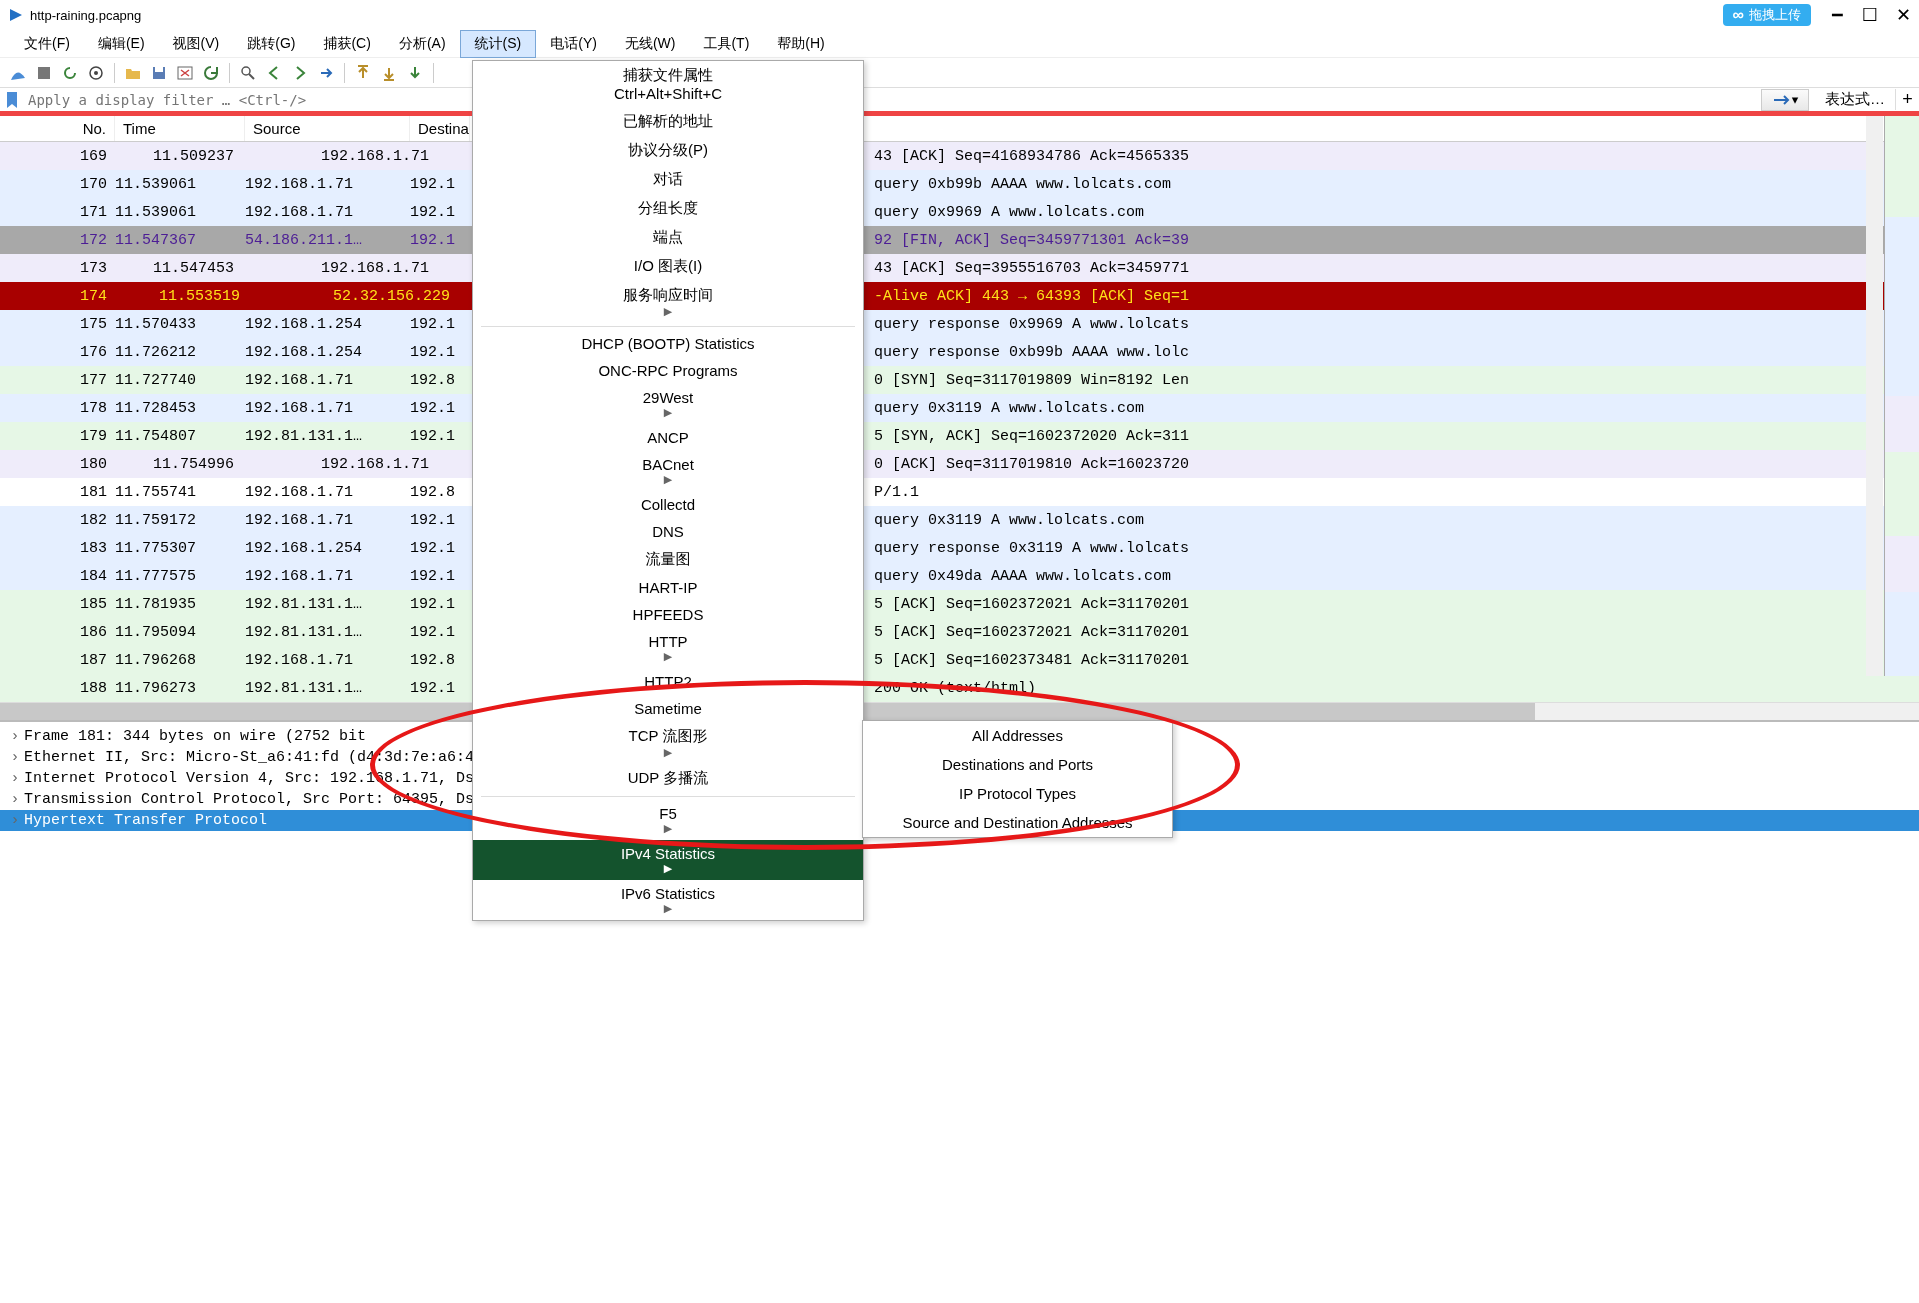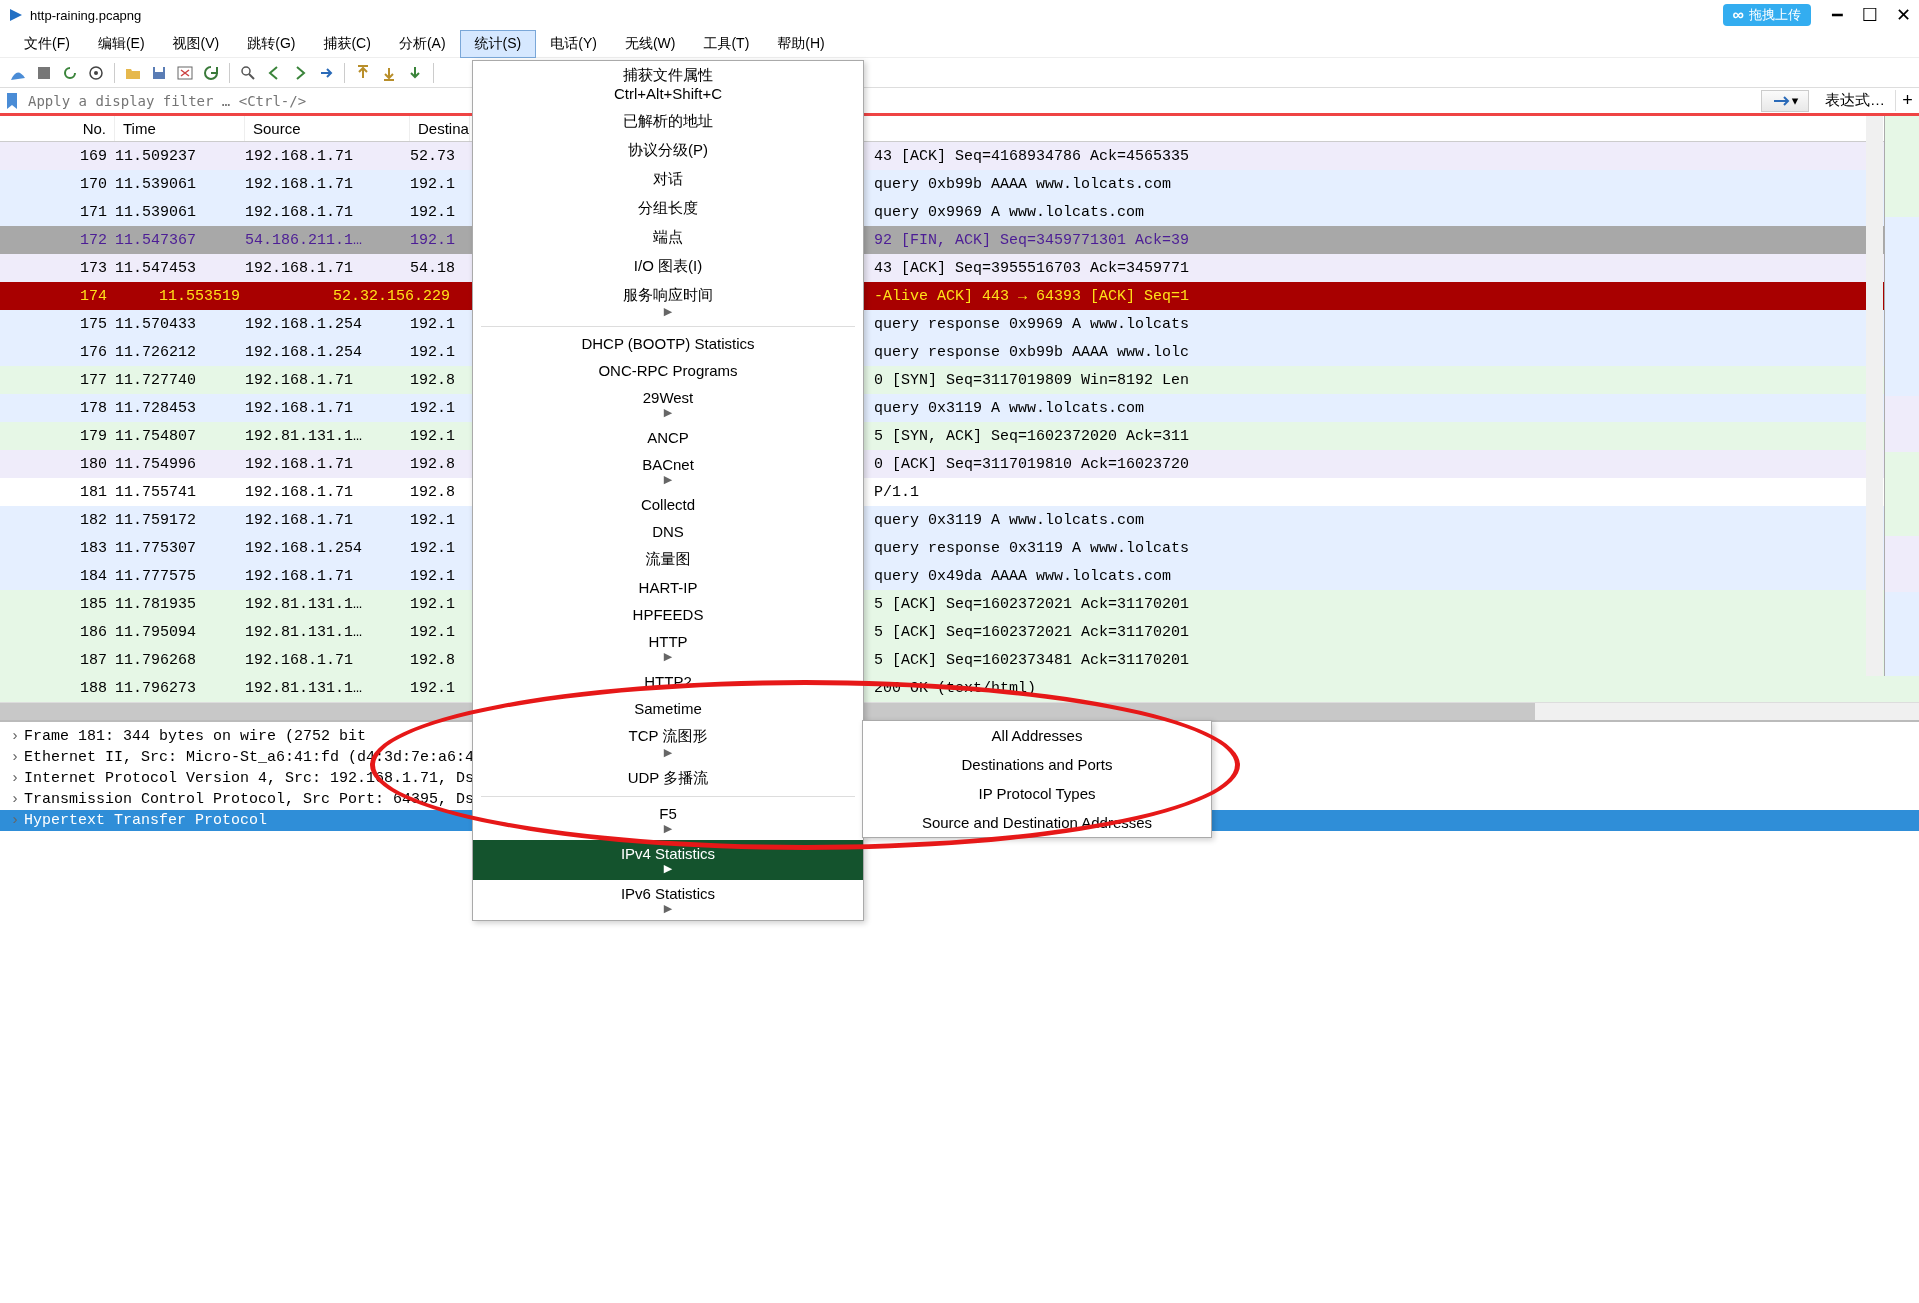--- a/index.html
+++ b/index.html
@@ -20,58 +20,58 @@
 .menubar .menu-item { padding: 4px 14px; cursor: pointer; }
 .menubar .menu-item.open { background: #d6e8ff; border: 1px solid #7aa7d8; }
 
 
 .toolbar { height: 30px; display: flex; align-items: center; gap: 2px; padding: 2px 6px; border-bottom: 1px solid #ddd; }
 .tb-btn { width: 24px; height: 24px; display: inline-flex; align-items: center; justify-content: center; cursor: pointer; border: 1px solid transparent; }
 .tb-btn svg { width: 18px; height: 18px; }
 .tb-sep { width: 1px; height: 20px; background: #ccc; margin: 0 4px; }
 
 
-.filterbar { height: 28px; display: flex; align-items: center; border-bottom: 3px solid #ef4444; }
+.filterbar { height: 28px; display: flex; align-items: center; border-bottom: 5px solid #ef4444; }
 .filter-icon { width: 24px; display: flex; align-items: center; justify-content: center; }
 .filter-input { flex: 1; border: none; outline: none; font-family: "Consolas", monospace; color: #999; font-size: 14px; padding-left: 4px; }
 .filter-apply-btn { width: 48px; height: 22px; margin: 0 6px; border: 1px solid #ccc; background: linear-gradient(#fbfbfb,#e8e8e8); display: flex; align-items: center; justify-content: center; }
 .filter-expr { padding: 0 10px; font-size: 15px; }
 .filter-plus { width: 24px; text-align: center; font-size: 18px; border-left: 1px solid #ddd; cursor: pointer; }
 
 
 .packetlist { position: relative; }
 .pl-header { display: flex; background: #fff; border-bottom: 1px solid #ccc; font-size: 15px; }
 .pl-header div { padding: 4px 8px; border-right: 1px solid #eee; }
 .col-no { width: 115px; text-align: right; padding-right: 8px; }
 .col-time { width: 130px; }
 .col-src { width: 165px; }
 .col-dst { width: 60px; }
 .col-info { flex: 1; padding-left: 8px; white-space: nowrap; overflow: hidden; }
 .pl-body { font-family: "Consolas","Courier New",monospace; font-size: 15px; position: relative; }
 .plrow { display: flex; height: 28px; align-items: center; }
-.plrow.purple { background: #efecfa; }
+.plrow.purple { background: #efecfa; gap: 38px; }
 .plrow.bluelt { background: #e5efff; }
 .plrow.gray { background: #a8a8a8; color: #4c1d95; }
 .plrow.redbg { background: #a80000; color: #ffe119; gap: 44px; }
 .plrow.green { background: #e6f7e6; }
 .plrow.white { background: #fff; }
 .mini-map { position: absolute; right: 0; top: 0; width: 35px; height: 560px; background: linear-gradient(to bottom,#e6f7e6 0 18%,#e5efff 18% 50%,#efecfa 50% 60%,#e6f7e6 60% 75%,#efecfa 75% 85%,#e5efff 85% 100%); border-left: 1px solid #aaa; }
 .vscroll { position: absolute; right: 36px; top: 0; width: 17px; height: 560px; background: #f0f0f0; }
 .hscroll { height: 18px; background: #f0f0f0; border-top: 1px solid #ddd; position: relative; }
 .hscroll-thumb { position: absolute; left: 0; top: 0; height: 100%; width: 80%; background: #c8c8c8; }
 
 
 .dropdown { position: absolute; top: 60px; left: 472px; width: 392px; background: #fff; border: 1px solid #aaa; box-shadow: 2px 2px 6px rgba(0,0,0,.2); z-index: 100; font-size: 15px; }
 .dd-item { padding: 5px 18px; display: flex; align-items: center; justify-content: space-between; cursor: pointer; flex-direction: column; }
 .dd-item.highlighted { background: #14532d; color: #fff; }
 .dd-sep { height: 1px; background: #ddd; margin: 3px 8px; }
 .dd-sub-arrow { font-size: 11px; color: #666; }
 .dd-item.highlighted .dd-sub-arrow { color: #fff; }
 
-.submenu { position: absolute; top: 720px; left: 862px; width: 350px; background: #fff; border: 1px solid #aaa; box-shadow: 2px 2px 6px rgba(0,0,0,.2); z-index: 101; font-size: 15px; }
+.submenu { position: absolute; top: 720px; left: 862px; width: 311px; background: #fff; border: 1px solid #aaa; box-shadow: 2px 2px 6px rgba(0,0,0,.2); z-index: 101; font-size: 15px; }
 .submenu .dd-item { padding: 6px 24px; }
 
 
 .annotation-ellipse { position: absolute; top: 680px; left: 370px; width: 870px; height: 170px; border: 5px solid #e61818; border-radius: 50%; z-index: 200; pointer-events: none; }
 
 
 .detail-pane { border-top: 2px solid #bbb; font-family: "Consolas","Courier New",monospace; font-size: 15px; padding: 4px 0; background:#fff; }
 .detail-line { display: flex; align-items: center; padding: 2px 6px; }
 .detail-line.selected { background: #2f8ed8; color: #fff; }
 .expander { width: 18px; display: inline-block; text-align: center; color: #666; }

